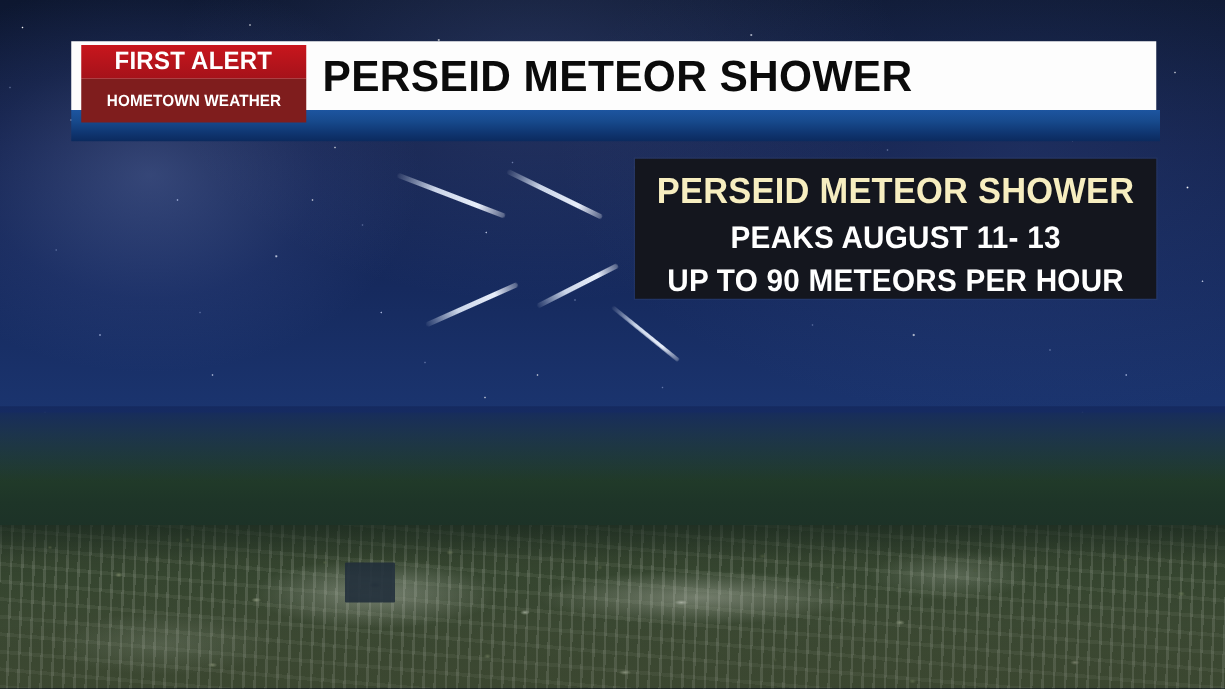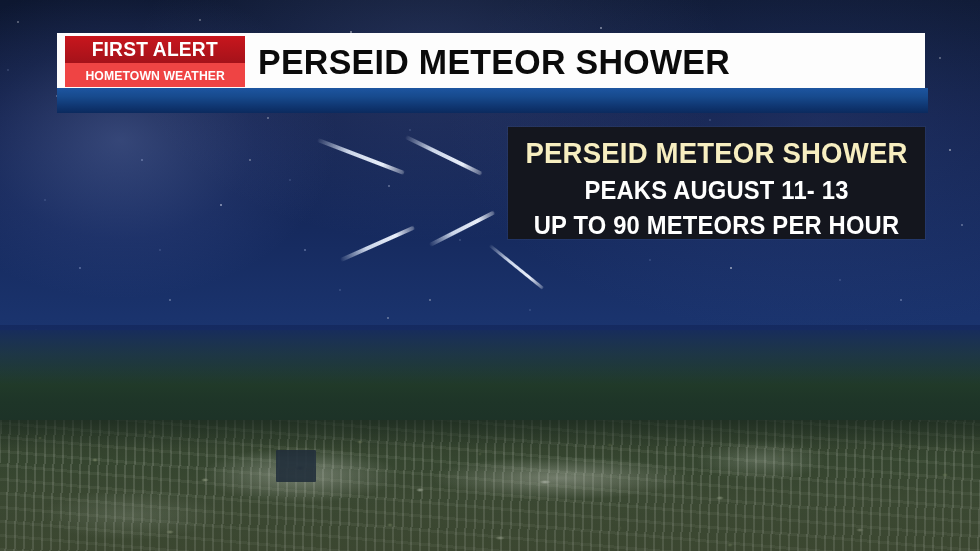--- a/index.html
+++ b/index.html
@@ -143,21 +143,21 @@
   
   .hdrWhite{position:absolute;left:57px;top:33px;width:868px;height:55px;background:#fdfdfd;}
   .hdrBlue{position:absolute;left:57px;top:88px;width:871px;height:25px;
     background:linear-gradient(180deg,#1d55a0 0%,#174a8d 35%,#0f3570 75%,#0b2a5e 100%);}
   .logo{position:absolute;left:65px;top:36px;width:180px;height:48px;border-radius:10px;}
   .logoTop{position:absolute;left:0;top:0;width:180px;height:27px;
     background:linear-gradient(180deg,#c8161d 0%,#a5121a 100%);
     display:flex;align-items:center;justify-content:center;}
   .logoTop span{color:#fff;font-weight:bold;font-size:20px;letter-spacing:.2px;
     font-family:"Liberation Sans Narrow","Liberation Sans",sans-serif;transform:scaleX(.96);white-space:nowrap;}
-  .logoBot{position:absolute;left:0;top:27px;width:180px;height:24px;background:#ef4444;
+  .logoBot{position:absolute;left:0;top:27px;width:180px;height:35px;background:#7f1d1d;
     display:flex;align-items:center;justify-content:center;}
   .logoBot span{color:#fff;font-weight:bold;font-size:13px;letter-spacing:.1px;
     font-family:"Liberation Sans Narrow","Liberation Sans",sans-serif;transform:scaleX(.94);white-space:nowrap;}
   .hdrTitle{position:absolute;left:258px;top:42px;height:40px;display:flex;align-items:center;
     color:#0b0b0b;font-size:35px;font-weight:bold;letter-spacing:.3px;
     font-family:"Liberation Sans Narrow","Liberation Sans",sans-serif;transform:scaleX(.97);transform-origin:0 50%;white-space:nowrap;}
 
   
   .panel{position:absolute;left:508px;width:417px;background:#14161e;
          box-shadow:0 0 0 1px rgba(255,255,255,.04);}

